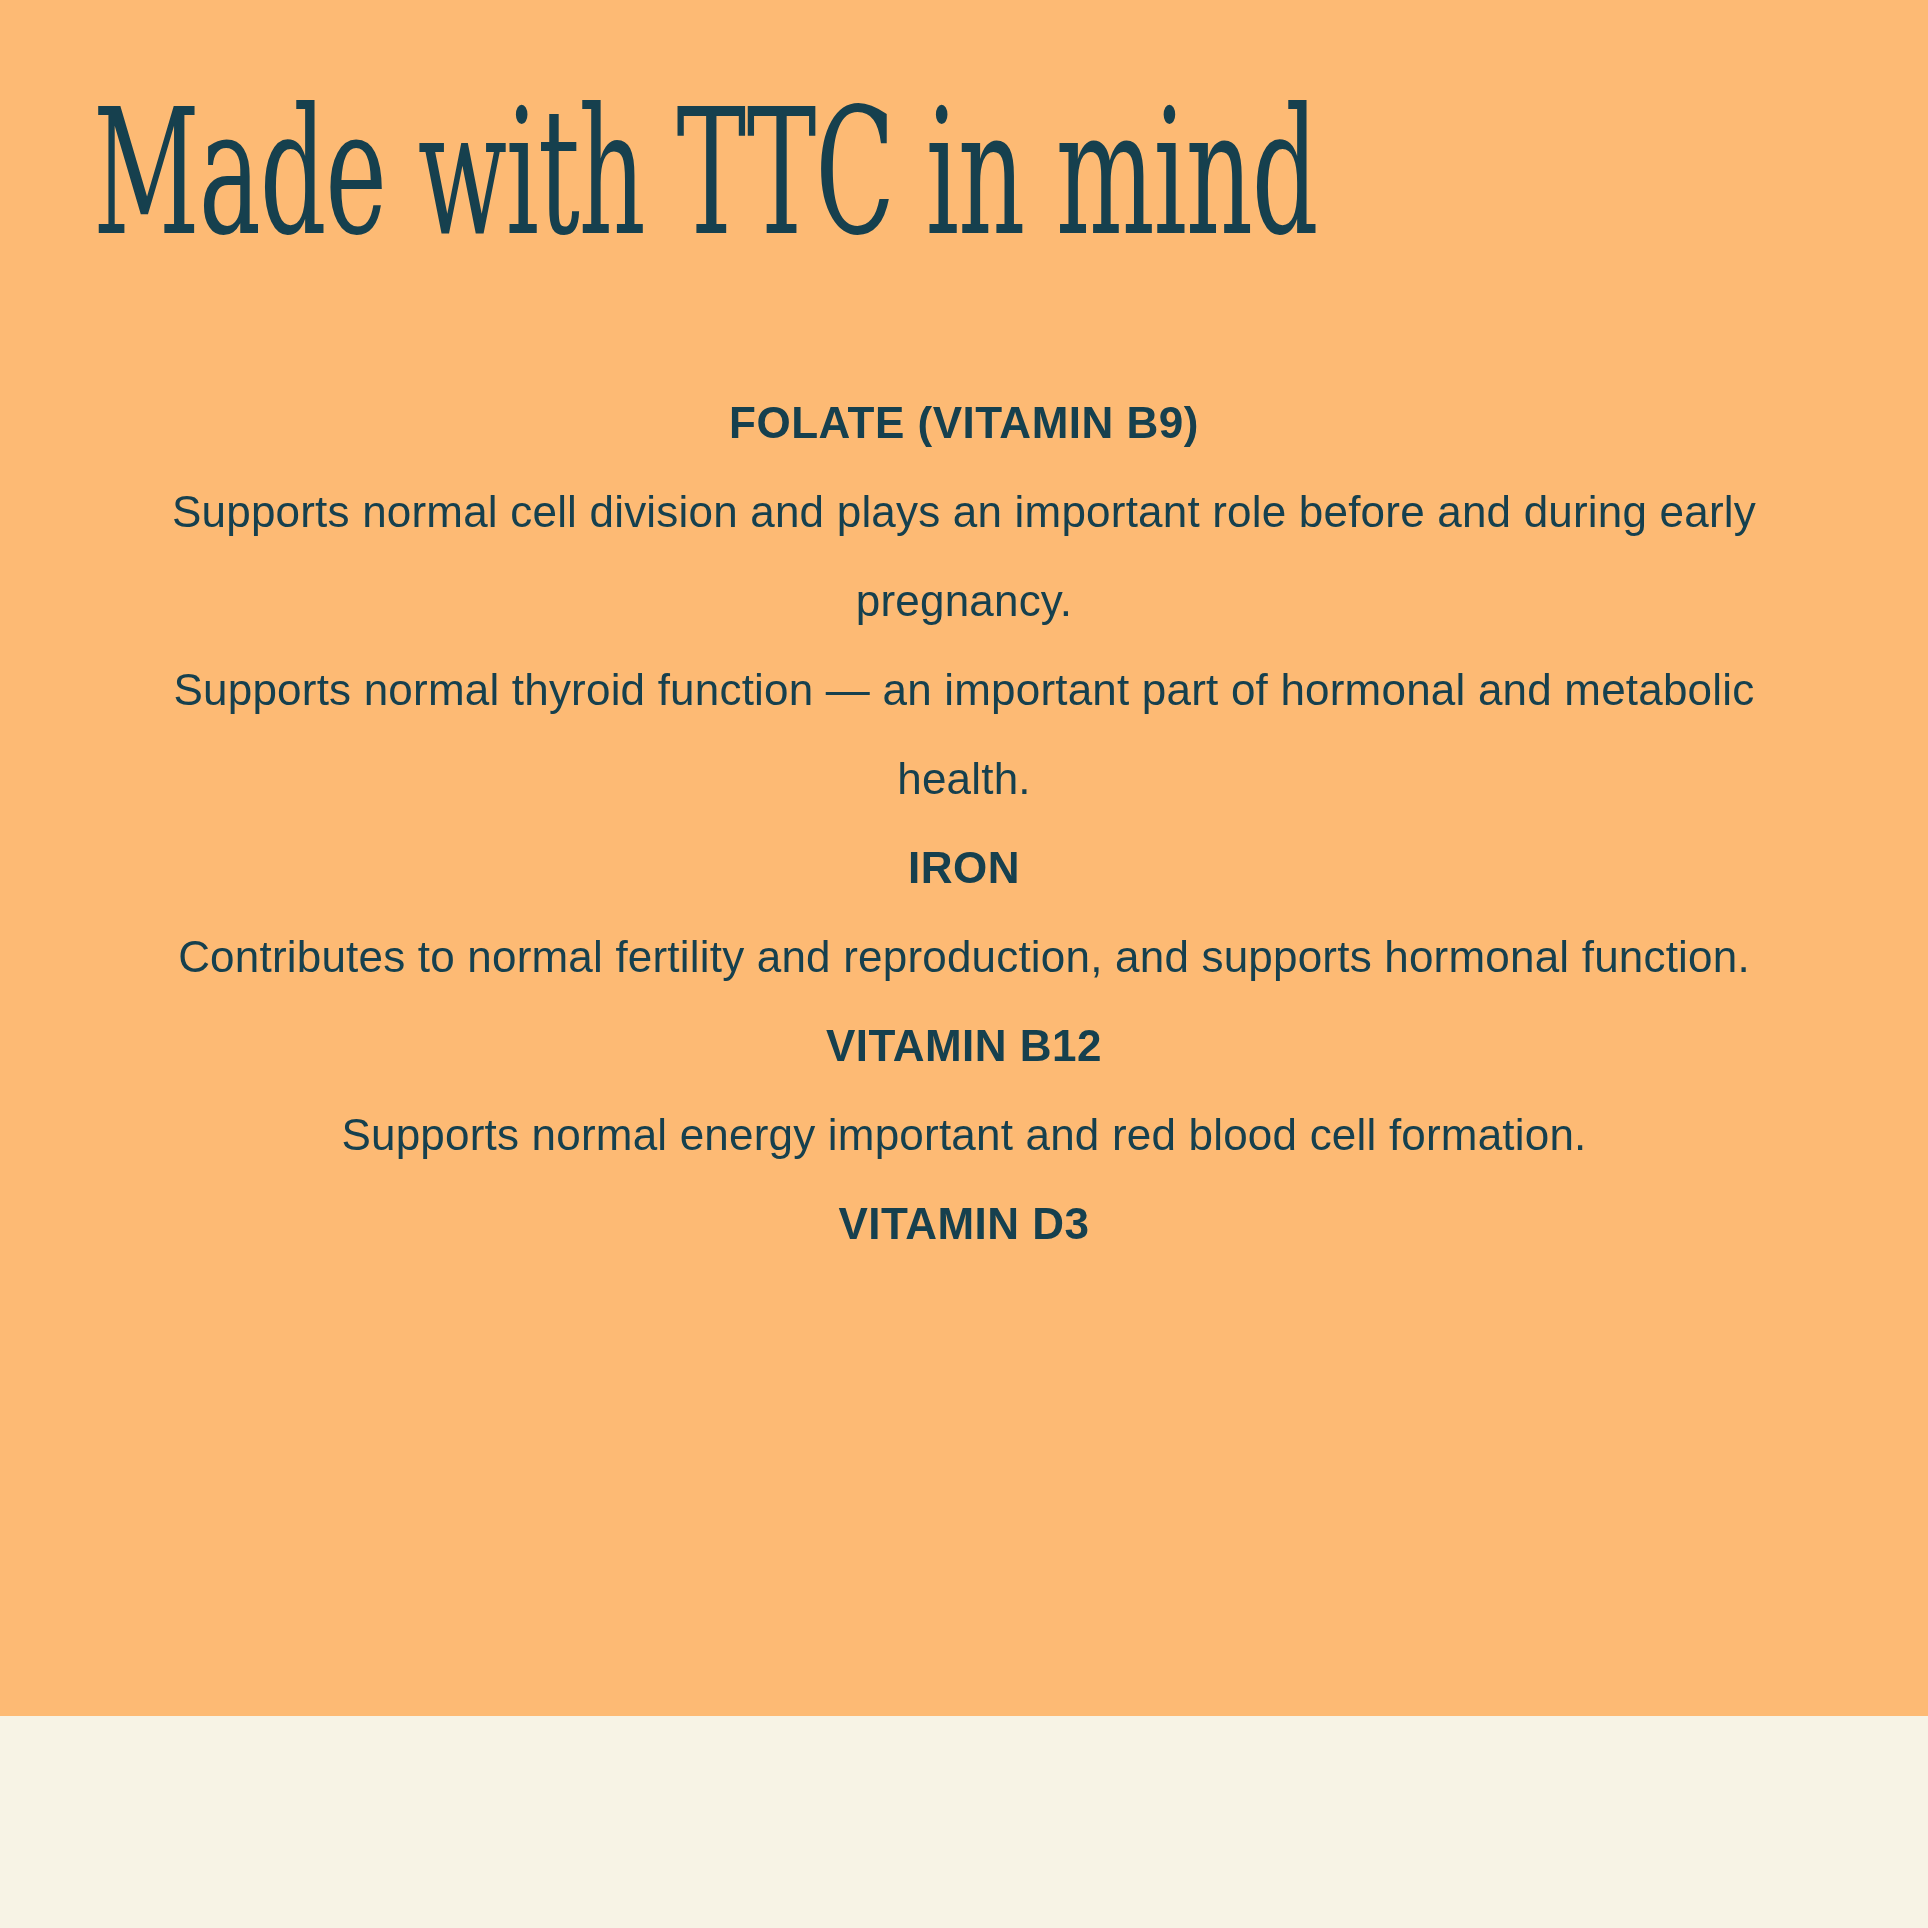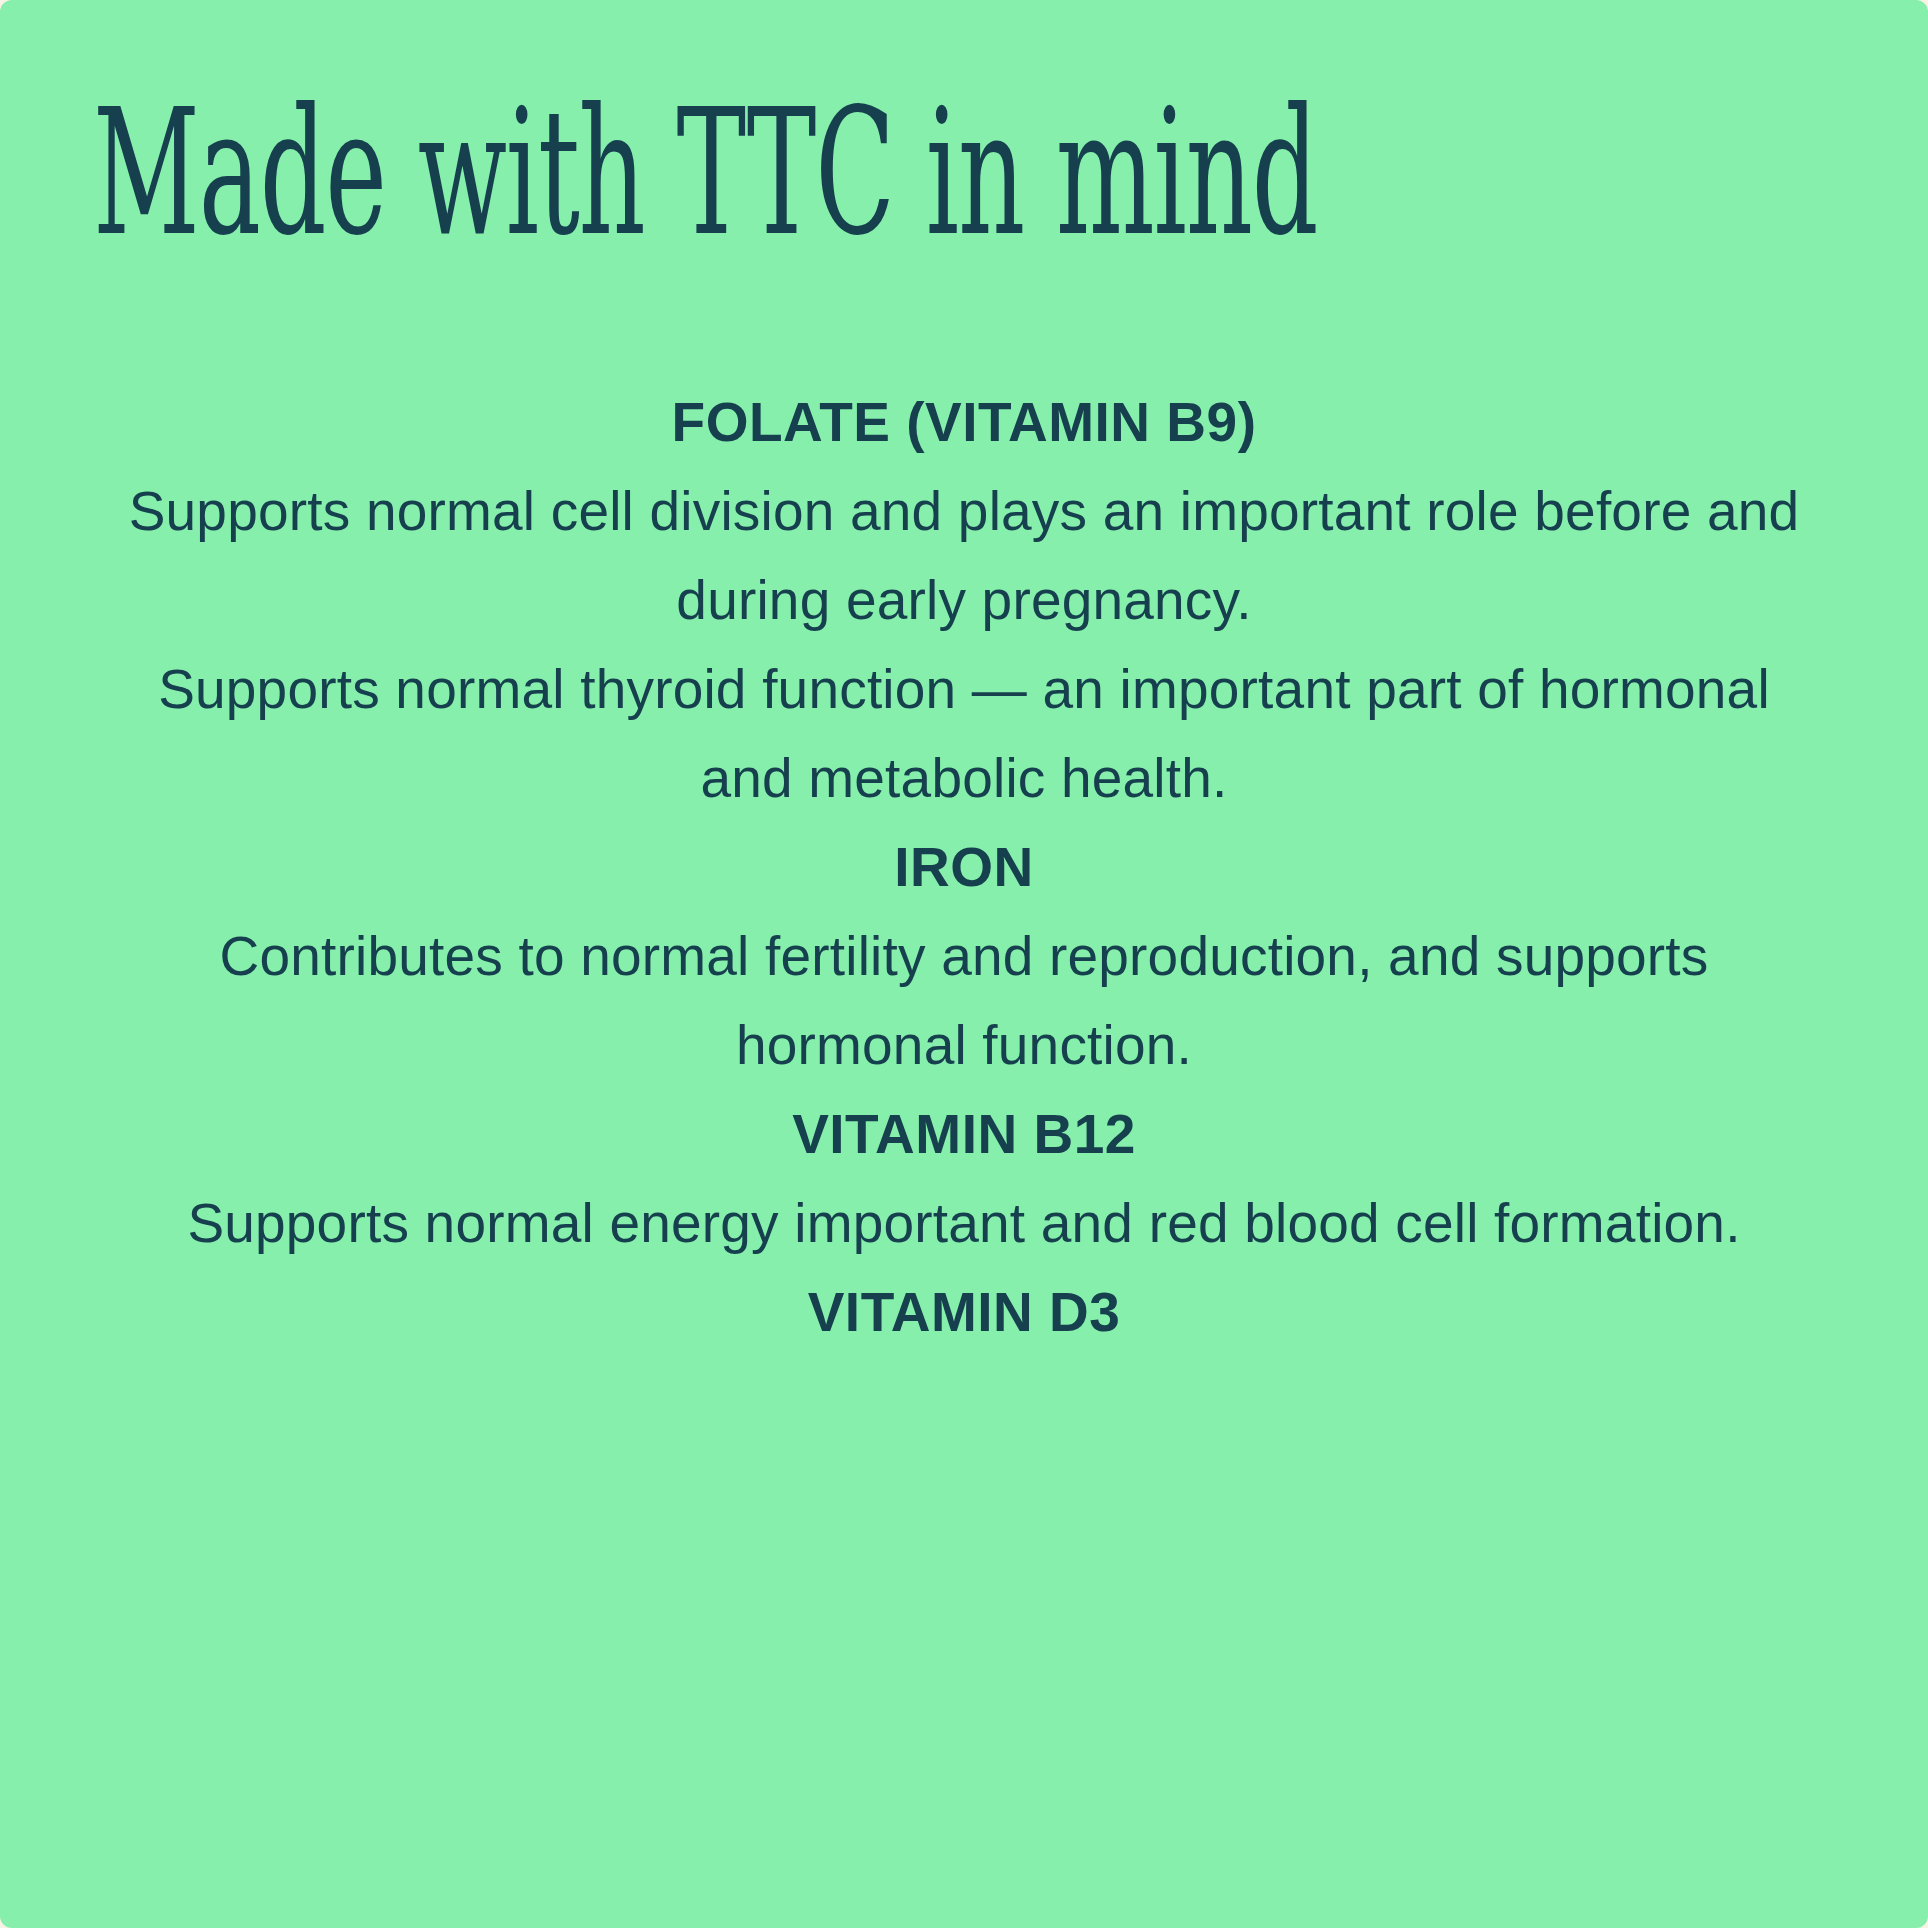--- a/index.html
+++ b/index.html
@@ -9,43 +9,42 @@
   body {
     width: 1928px;
     height: 1928px;
     background: #f7f3e5;
     overflow: hidden;
     font-family: "Liberation Sans", sans-serif;
   }
   .page {
     position: relative;
     width: 1928px;
-    height: 1928px;
-    background: #86efac;
-    border-radius: 12px;
+    height: 1716px;
+    background: #fdba74;
   }
   .title {
     margin: 0;
     padding: 73px 0 0 155px;
     font-family: "DejaVu Serif", serif;
     font-weight: 400;
     font-size: 174px;
     line-height: 1.15;
     color: #16404e;
     white-space: nowrap;
     transform: scaleX(0.60);
     transform-origin: left top;
     letter-spacing: -0.012em;
   }
   .content {
     width: 1695px;
     margin: 105px auto 0 auto;
     text-align: center;
     color: #16404e;
-    font-size: 55px;
+    font-size: 44px;
     line-height: 89px;
     letter-spacing: 0.2px;
   }
   .nutrient-name {
     font-weight: 700;
     letter-spacing: 0.5px;
   }
   .nutrient-description {
     font-weight: 400;
   }

